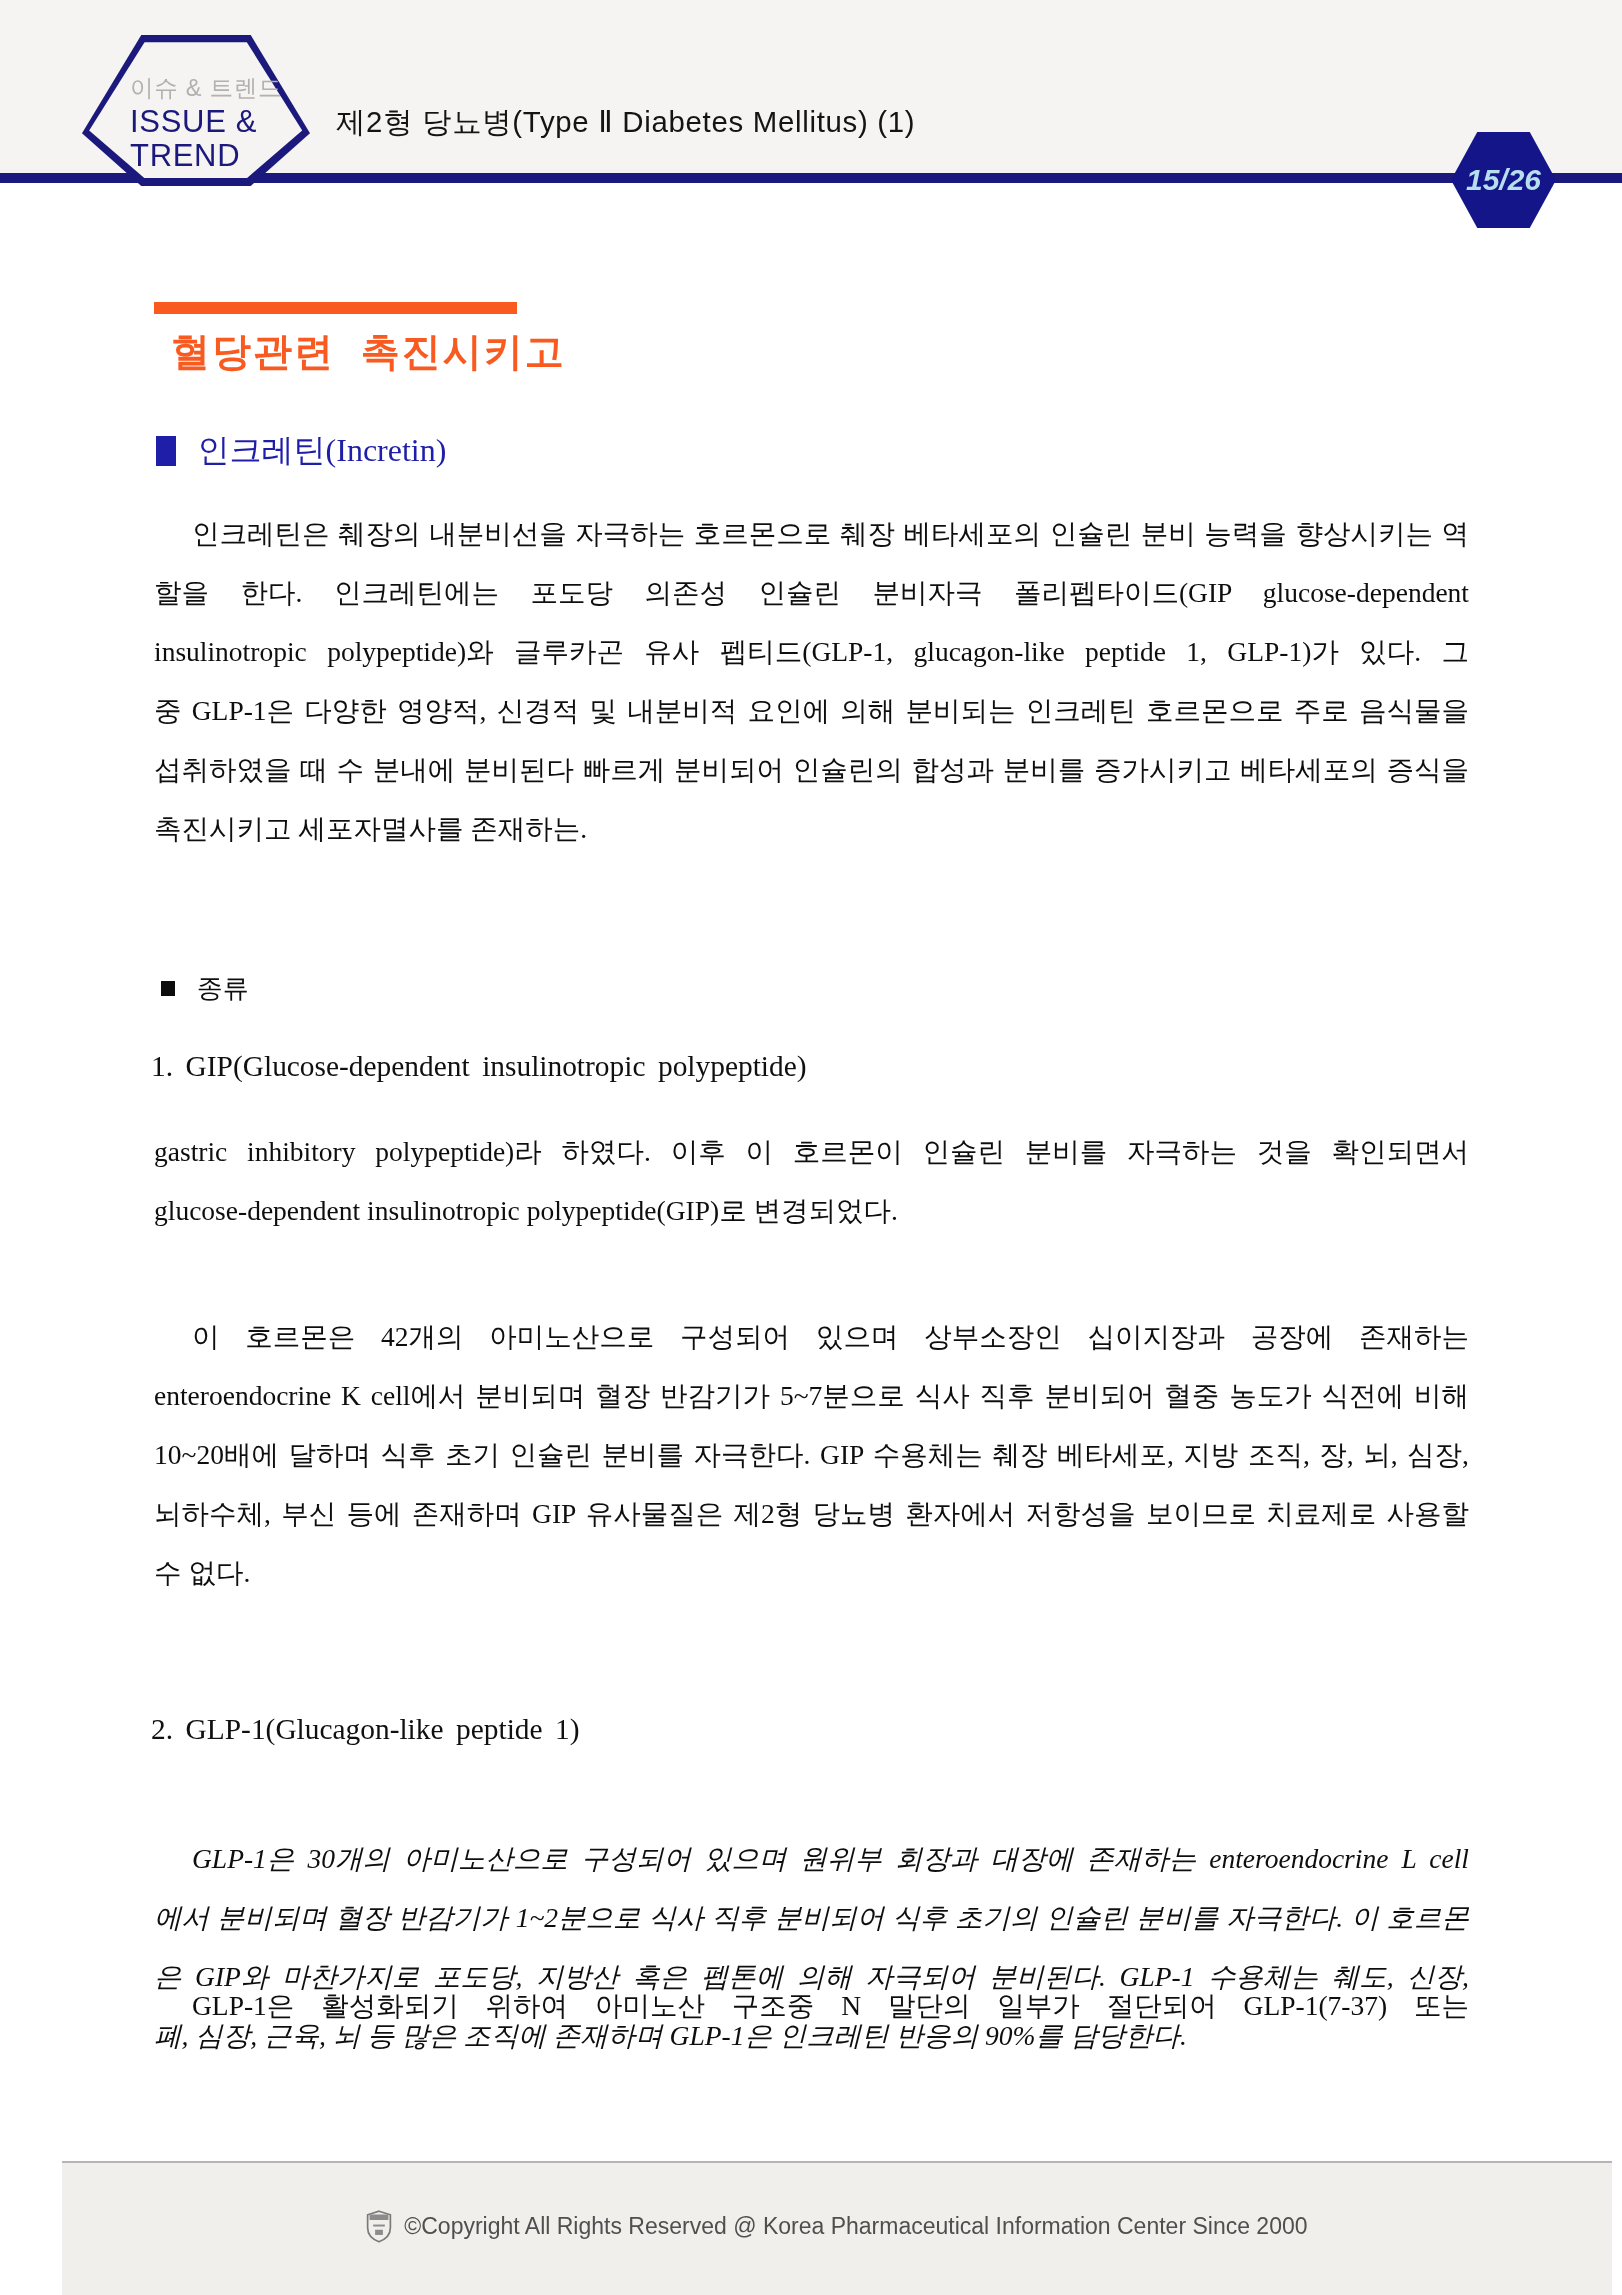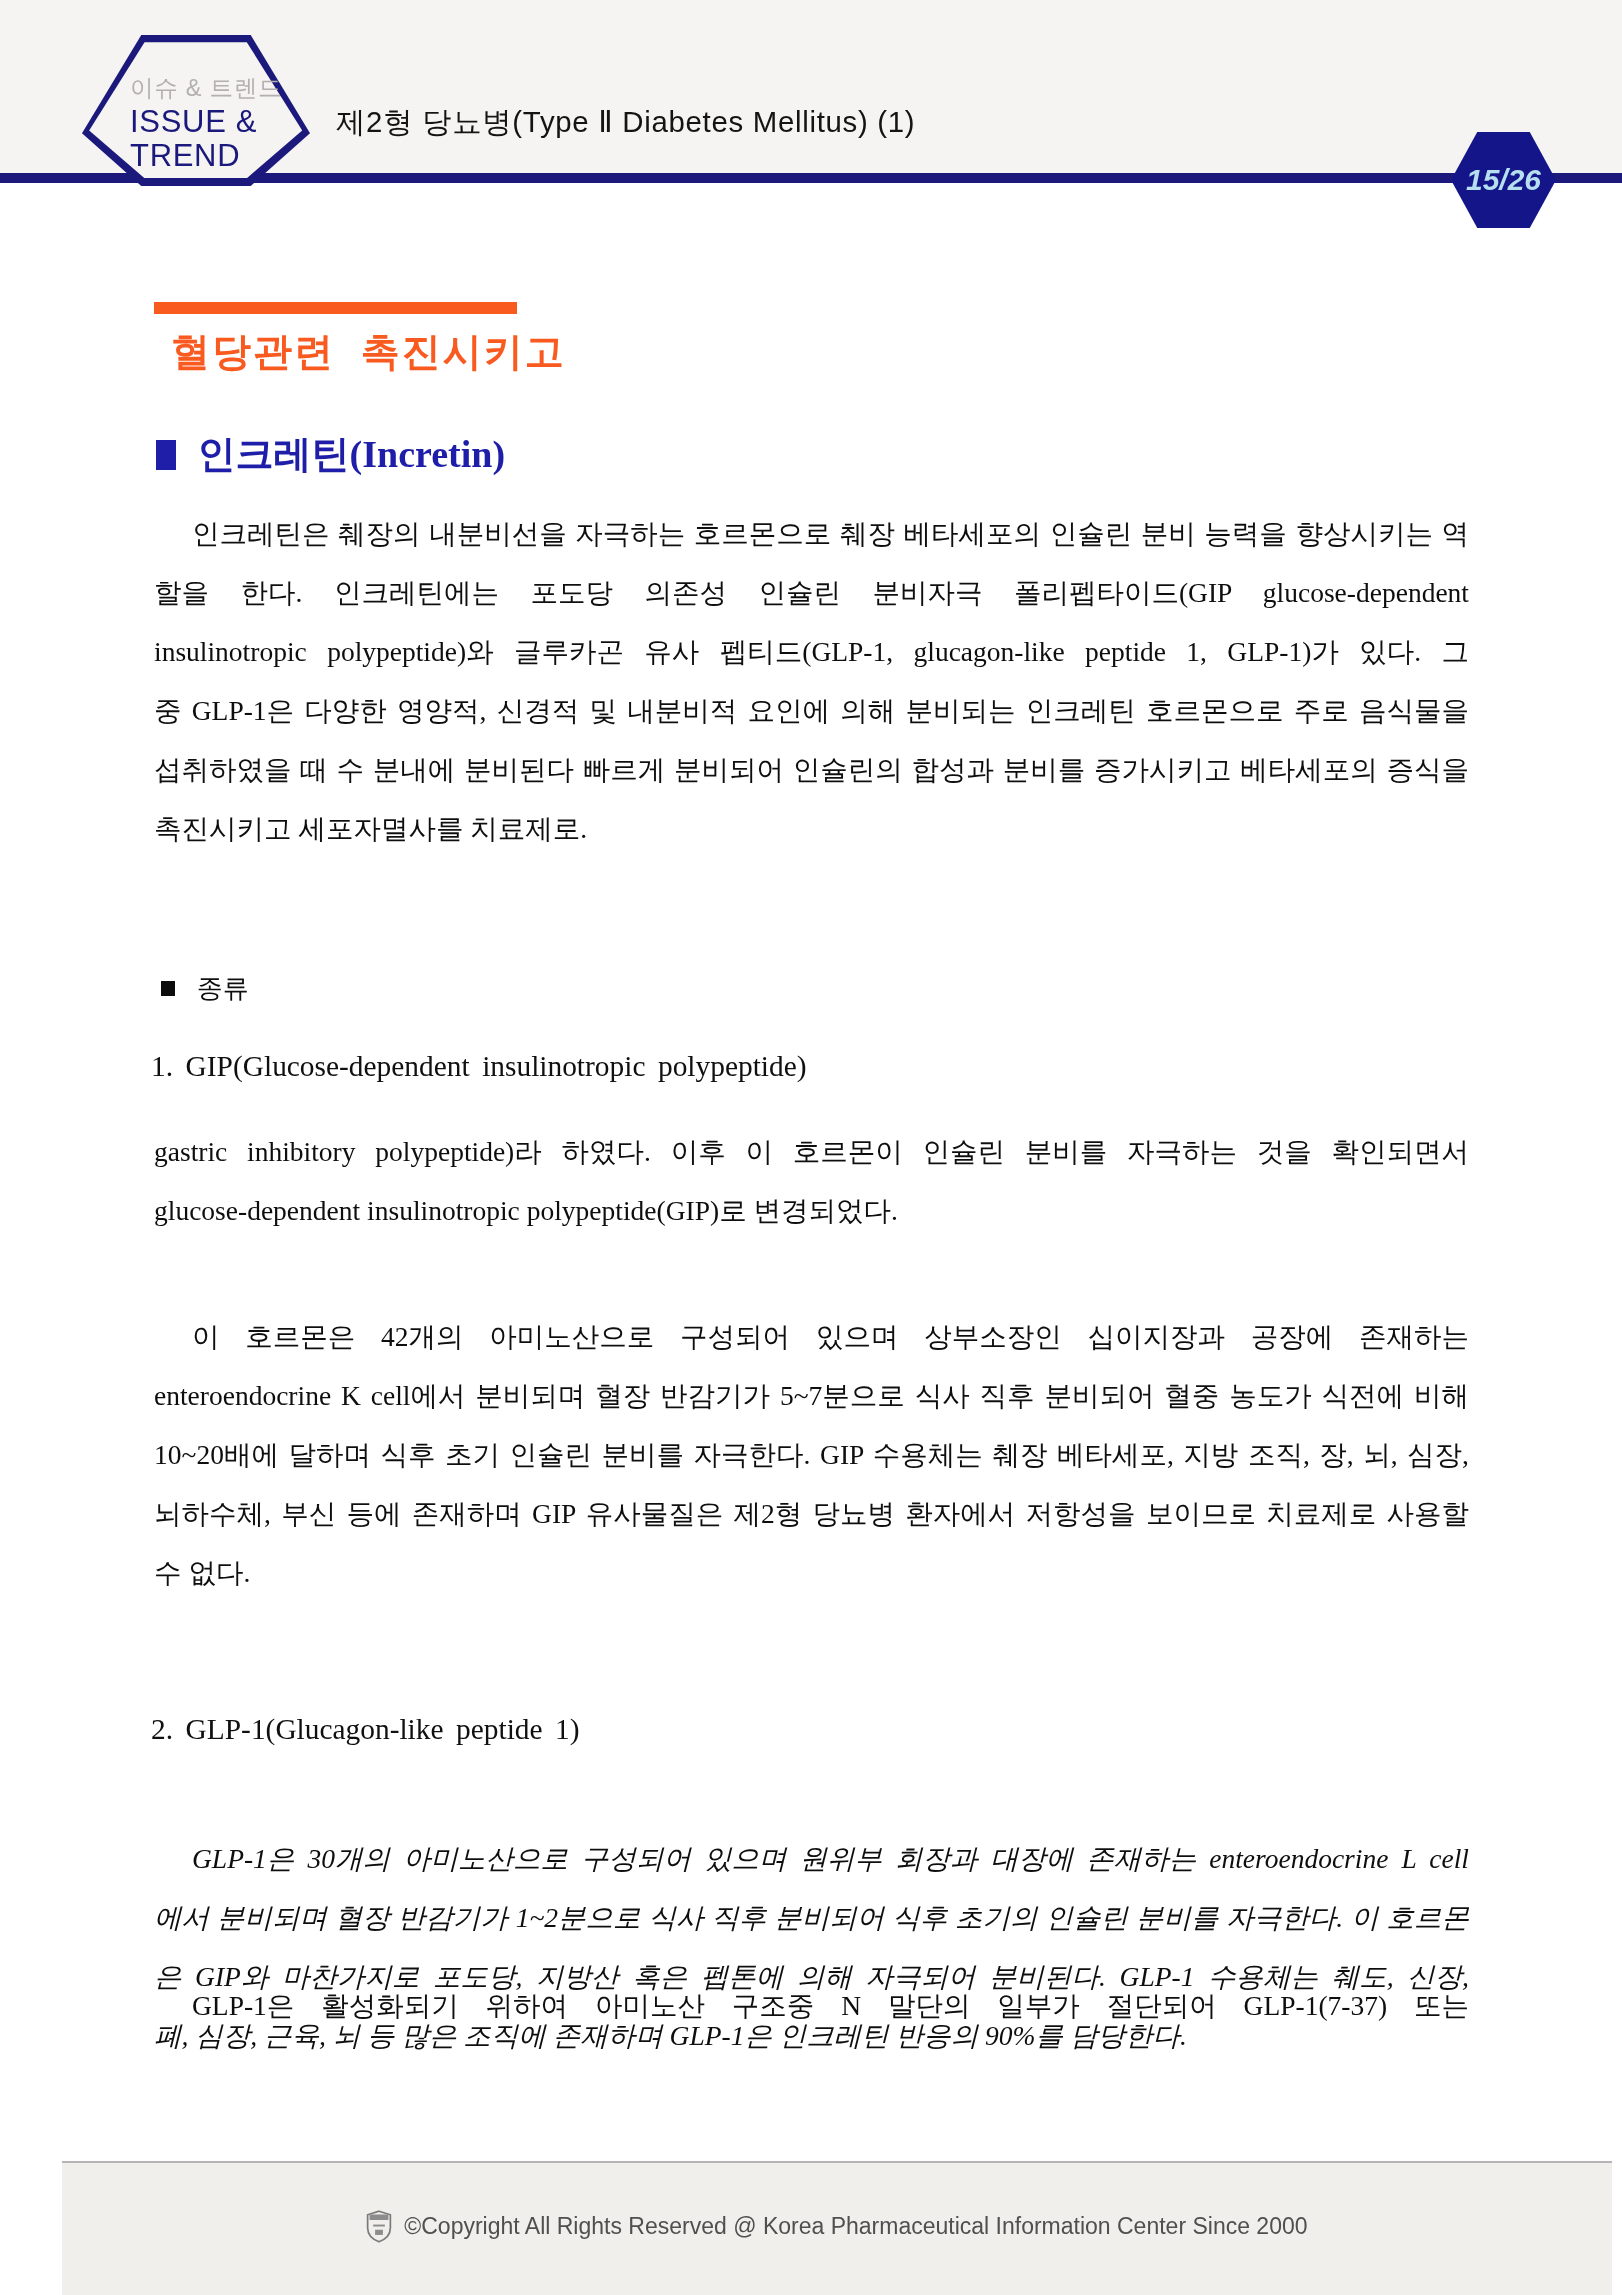--- a/index.html
+++ b/index.html
@@ -28,21 +28,21 @@
             display:flex;align-items:center;justify-content:center;
             font-family:"Liberation Sans","DejaVu Sans",sans-serif;font-size:30px;font-weight:bold;
             font-style:italic;color:var(--badge-text);}
 
   
   .orange-bar{position:absolute;left:154px;top:302px;width:363px;height:11.8px;background:var(--orange);}
   .section-title{position:absolute;left:171px;top:325px;font-family:"Liberation Sans","DejaVu Sans",sans-serif;
             font-size:39px;font-weight:bold;color:var(--orange);letter-spacing:2px;word-spacing:13px;white-space:nowrap;}
   .incretin-head{position:absolute;left:156px;top:429px;display:flex;align-items:center;gap:22px;}
   .incretin-sq{width:19.6px;height:30px;background:var(--heading-blue);flex:none;}
-  .incretin-label{font-size:38px;color:var(--heading-blue);white-space:nowrap;font-weight:bold;}
+  .incretin-label{font-size:32px;color:var(--heading-blue);white-space:nowrap;}
 
   .para{position:absolute;left:154px;width:1315px;font-size:27.5px;color:var(--text-black);}
   .tline{height:59px;line-height:59px;overflow:hidden;text-align:justify;text-align-last:justify;}
   .tline.left{text-align-last:left;}
   .tline.indent{text-indent:38px;}
 
   .types-row{position:absolute;left:161px;top:970px;height:37px;display:flex;align-items:center;gap:22px;}
   .types-sq{width:13.7px;height:14.4px;background:#0c0c0c;flex:none;}
   .types-label{font-size:26px;color:var(--text-black);white-space:nowrap;}
 
@@ -87,21 +87,21 @@
     <span class="incretin-sq"></span>
     <span class="incretin-label">인크레틴(Incretin)</span>
   </div>
 
   <div class="para" style="top:504px;">
       <div class="tline indent">인크레틴은 췌장의 내분비선을 자극하는 호르몬으로 췌장 베타세포의 인슐린 분비 능력을 향상시키는 역</div>
       <div class="tline">할을 한다. 인크레틴에는 포도당 의존성 인슐린 분비자극 폴리펩타이드(GIP glucose-dependent</div>
       <div class="tline">insulinotropic polypeptide)와 글루카곤 유사 펩티드(GLP-1, glucagon-like peptide 1, GLP-1)가 있다. 그</div>
       <div class="tline">중 GLP-1은 다양한 영양적, 신경적 및 내분비적 요인에 의해 분비되는 인크레틴 호르몬으로 주로 음식물을</div>
       <div class="tline">섭취하였을 때 수 분내에 분비된다 빠르게 분비되어 인슐린의 합성과 분비를 증가시키고 베타세포의 증식을</div>
-      <div class="tline left">촉진시키고 세포자멸사를 치료제로.</div>
+      <div class="tline left">촉진시키고 세포자멸사를 존재하는.</div>
     </div>
 
   <div class="types-row">
     <span class="types-sq"></span>
     <span class="types-label">종류</span>
   </div>
 
   <div class="num-heading h-gip">1. GIP(Glucose-dependent insulinotropic polypeptide)</div>
   <div class="para" style="top:1122px;">
       <div class="tline">gastric inhibitory polypeptide)라 하였다. 이후 이 호르몬이 인슐린 분비를 자극하는 것을 확인되면서</div>

